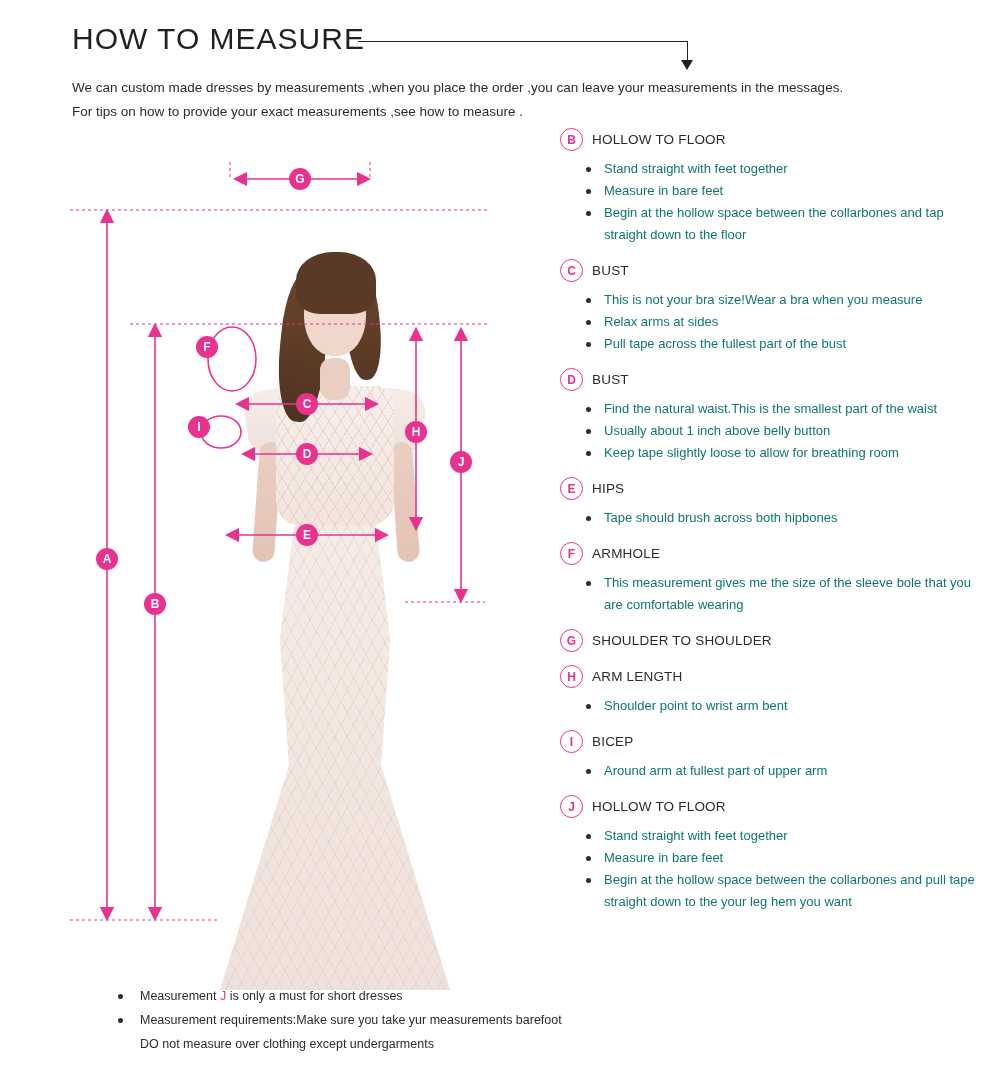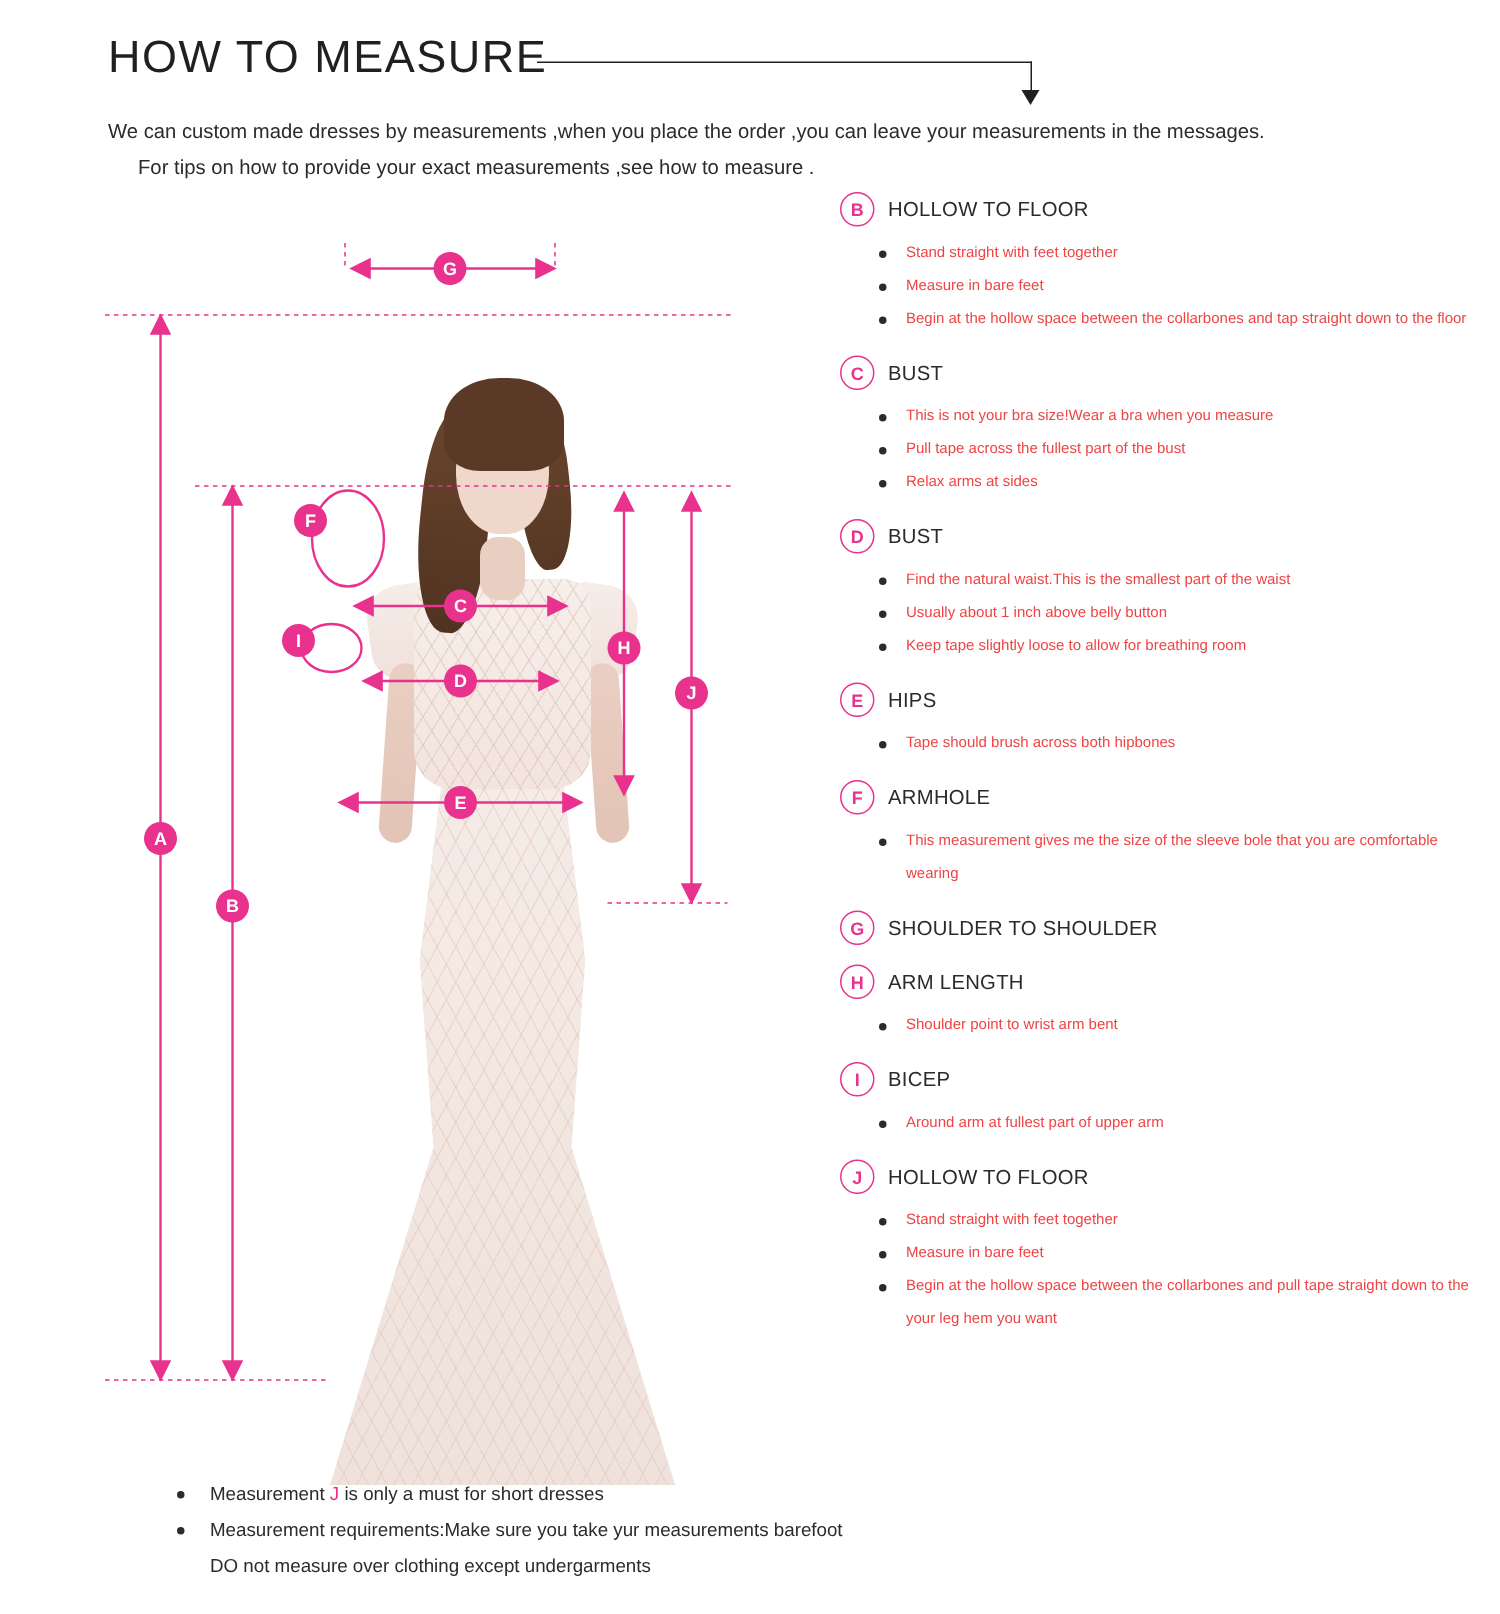--- a/index.html
+++ b/index.html
@@ -58,21 +58,21 @@
     border-right: 6px solid transparent;
     border-top: 10px solid #231f20;
   }
   .intro {
     position: absolute;
     left: 72px;
     font-size: 13.5px;
     color: #2b2b2b;
   }
   .intro.l1 { top: 80px; text-align: center; }
-  .intro.l2 { top: 104px; margin-left: 20px; }
+  .intro.l2 { top: 104px; }
 
   
   .figure {
     position: absolute;
     left: 60px;
     top: 140px;
     width: 470px;
     height: 810px;
   }
 
@@ -221,23 +221,23 @@
   }
   .sec-title {
     font-size: 13.5px;
     color: #2b2b2b;
     letter-spacing: .2px;
   }
   .bullets { list-style: none; margin: 0; padding: 0; }
   .bullets li {
     position: relative;
     padding-left: 44px;
-    font-size: 10px;
+    font-size: 13px;
     line-height: 22px;
-    color: #ef4444;
+    color: #0f766e;
   }
   .bullets li::before {
     content: "";
     position: absolute;
     left: 26px;
     top: 9px;
     width: 5px; height: 5px;
     border-radius: 50%;
     background: #2b2b2b;
   }
@@ -365,22 +365,22 @@
       </ul>
     </div>
 
     <div class="sec">
       <div class="sec-head">
         <div class="sec-badge">C</div>
         <div class="sec-title">BUST</div>
       </div>
       <ul class="bullets">
         <li>This is not your bra size!Wear a bra when you measure</li>
+        <li>Relax arms at sides</li>
         <li>Pull tape across the fullest part of the bust</li>
-        <li>Relax arms at sides</li>
       </ul>
     </div>
 
     <div class="sec">
       <div class="sec-head">
         <div class="sec-badge">D</div>
         <div class="sec-title">BUST</div>
       </div>
       <ul class="bullets">
         <li>Find the natural waist.This is the smallest part of the waist</li>

